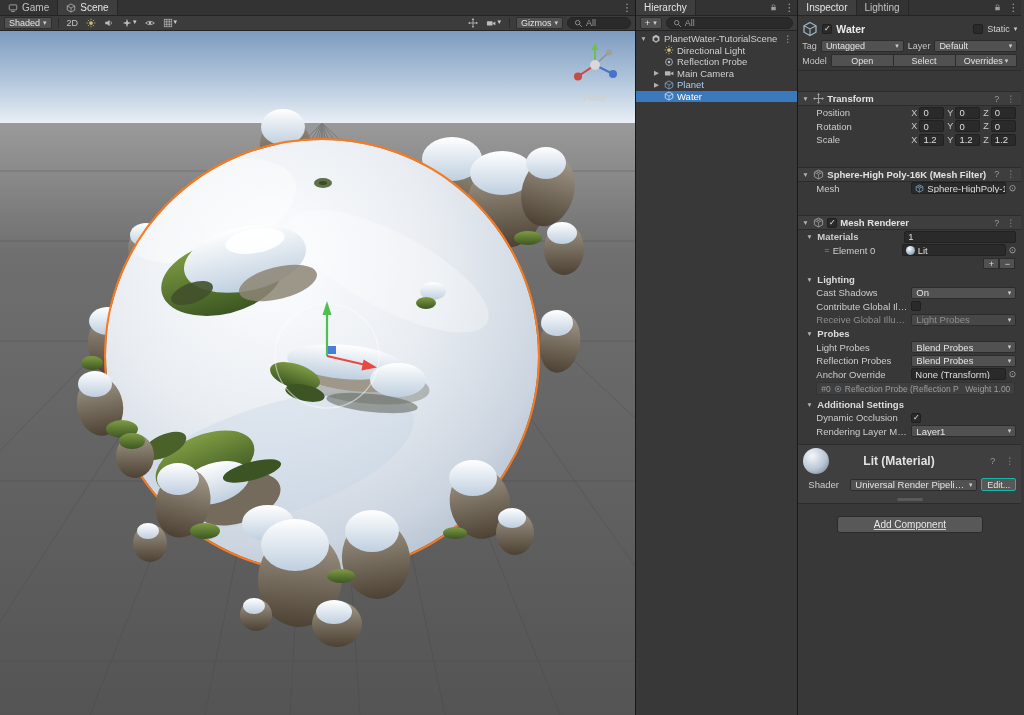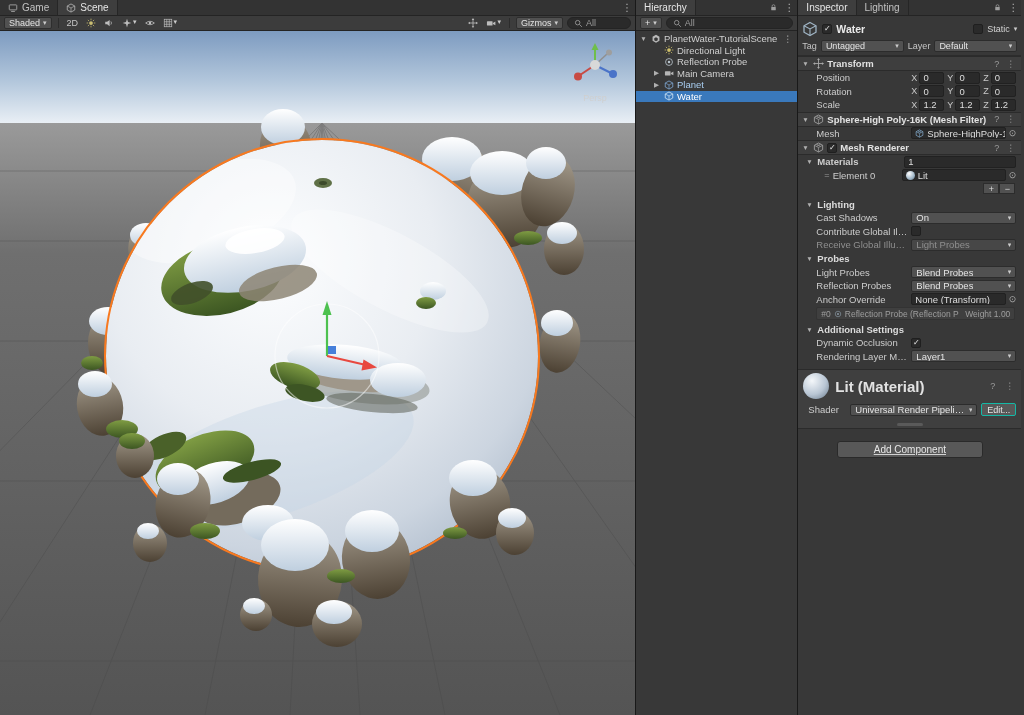--- a/index.html
+++ b/index.html
@@ -56,21 +56,21 @@
   .dropdown { display:flex; align-items:center; background:#515151; border:1px solid #2c2c2c;
     border-radius:2px; height:12px; padding:0 4px; color:#e4e4e4; flex:1; min-width:0;
     justify-content:space-between; white-space:nowrap; overflow:hidden; }
   .dropdown.disabled { background:#474747; color:#8f8f8f; }
   .dropdown span { overflow:hidden; text-overflow:ellipsis; }
   .seg { display:flex; flex:1; border:1px solid #2c2c2c; border-radius:2px; overflow:hidden; height:13px; }
   .seg > div { flex:1; background:#515151; display:flex; align-items:center; justify-content:center;
     gap:2px; border-right:1px solid #2c2c2c; font-size:9px; color:#e2e2e2; }
   .seg > div:last-child { border-right:none; }
   .comp-header { height:15px; background:#3e3e3e; border-top:1px solid #2b2b2b; border-bottom:1px solid #2b2b2b;
-    display:flex; align-items:center; gap:3px; padding:0 4px; }
+    display:flex; align-items:center; gap:3px; padding:0 4px;margin-top:20px; }
   .comp-header .fold { font-size:6.5px; color:#b0b0b0; width:8px; flex:none; }
   .comp-header b { font-size:9.5px; color:#e2e2e2; white-space:nowrap; overflow:hidden; text-overflow:ellipsis; }
   .hicon { color:#9b9b9b; font-size:9px; padding:0 2px; flex:none; }
   .irow { min-height:13.5px; display:flex; align-items:center; padding:0 5px 0 18px; gap:3px; }
   .irow .lbl { width:92px; flex:none; color:#cdcdcd; white-space:nowrap; overflow:hidden; text-overflow:ellipsis; }
   .field { background:#2a2a2a; border:1px solid #212121; border-radius:2px; height:12px;
     display:flex; align-items:center; padding:0 3px; color:#dedede; flex:1; min-width:0;
     white-space:nowrap; overflow:hidden; }
   .axes { display:flex; flex:1; gap:3px; min-width:0; }
   .axis { display:flex; align-items:center; gap:2px; flex:1; min-width:0; }
@@ -89,21 +89,21 @@
     border-radius:2px; height:13px; display:flex; align-items:center; gap:3px; padding:0 4px;
     color:#9e9e9e; font-size:8.5px; }
   .probe-box .pname { flex:1; white-space:nowrap; overflow:hidden; }
   .handle { color:#9a9a9a; font-size:9px; }
   .mat-dot { width:9px; height:9px; border-radius:50%; flex:none;
     background:radial-gradient(circle at 35% 30%, #ffffff, #9fb6c8 60%, #5c7080); }
   .mat-block { margin-top:6px; background:#3f3f3f; border-top:1px solid #2b2b2b; border-bottom:1px solid #2b2b2b; }
   .mat-head { display:flex; align-items:center; gap:6px; padding:3px 5px; }
   .mat-sphere { width:26px; height:26px; border-radius:50%; flex:none;
     background:radial-gradient(circle at 35% 30%, #f4f7fa, #b9c6d4 55%, #66788a); }
-  .mat-head b { font-size:15px; color:#e2e2e2; }
+  .mat-head b { font-size:12px; color:#e2e2e2;margin-left:28px; }
   .mat-shader { display:flex; align-items:center; gap:4px; padding:1px 5px 5px 10px; }
   .mat-shader .lbl { width:38px; color:#cdcdcd; flex:none; }
   .btn-sm { background:#585858; border:1px solid #14b8a6; border-radius:2px; height:13px;
     display:flex; align-items:center; padding:0 5px; color:#e4e4e4; flex:none; font-size:9px; }
   .mat-handle { height:7px; display:flex; align-items:center; justify-content:center; }
   .mat-handle span { width:26px; height:3px; border-radius:2px; background:#5a5a5a; display:block; }
   .addc-wrap { display:flex; justify-content:center; padding:12px 0;text-decoration:underline; }
   .addc { width:146px; height:17px; background:#585858; border:1px solid #2a2a2a; border-radius:3px;
     display:flex; align-items:center; justify-content:center; font-size:10px; color:#e8e8e8; }
 </style>
@@ -543,20 +543,35 @@
           <div class="dropdown">
             <span>Untagged</span>
             <span class="arr">▾</span>
           </div>
           <span class="mini-lbl">Layer</span>
           <div class="dropdown">
             <span>Default</span>
             <span class="arr">▾</span>
           </div>
         </div>
+        <div class="gh-row3">
+          <span class="mini-lbl">Model</span>
+          <div class="seg">
+            <div>
+                <span>Open</span>
+              </div>
+            <div>
+                <span>Select</span>
+              </div>
+            <div>
+                <span>Overrides</span>
+                <span class="arr">▾</span>
+              </div>
+          </div>
+        </div>
       </div>
 
       <div class="comp-header">
         <span class="fold">▼</span>
         <svg class="ic" width="11" height="11" style="color:#a8a8a8">
             <use href="#i-move"></use>
           </svg>
         <b>Transform</b>
         <div class="spacer"></div>
         <span class="hicon">?</span>

